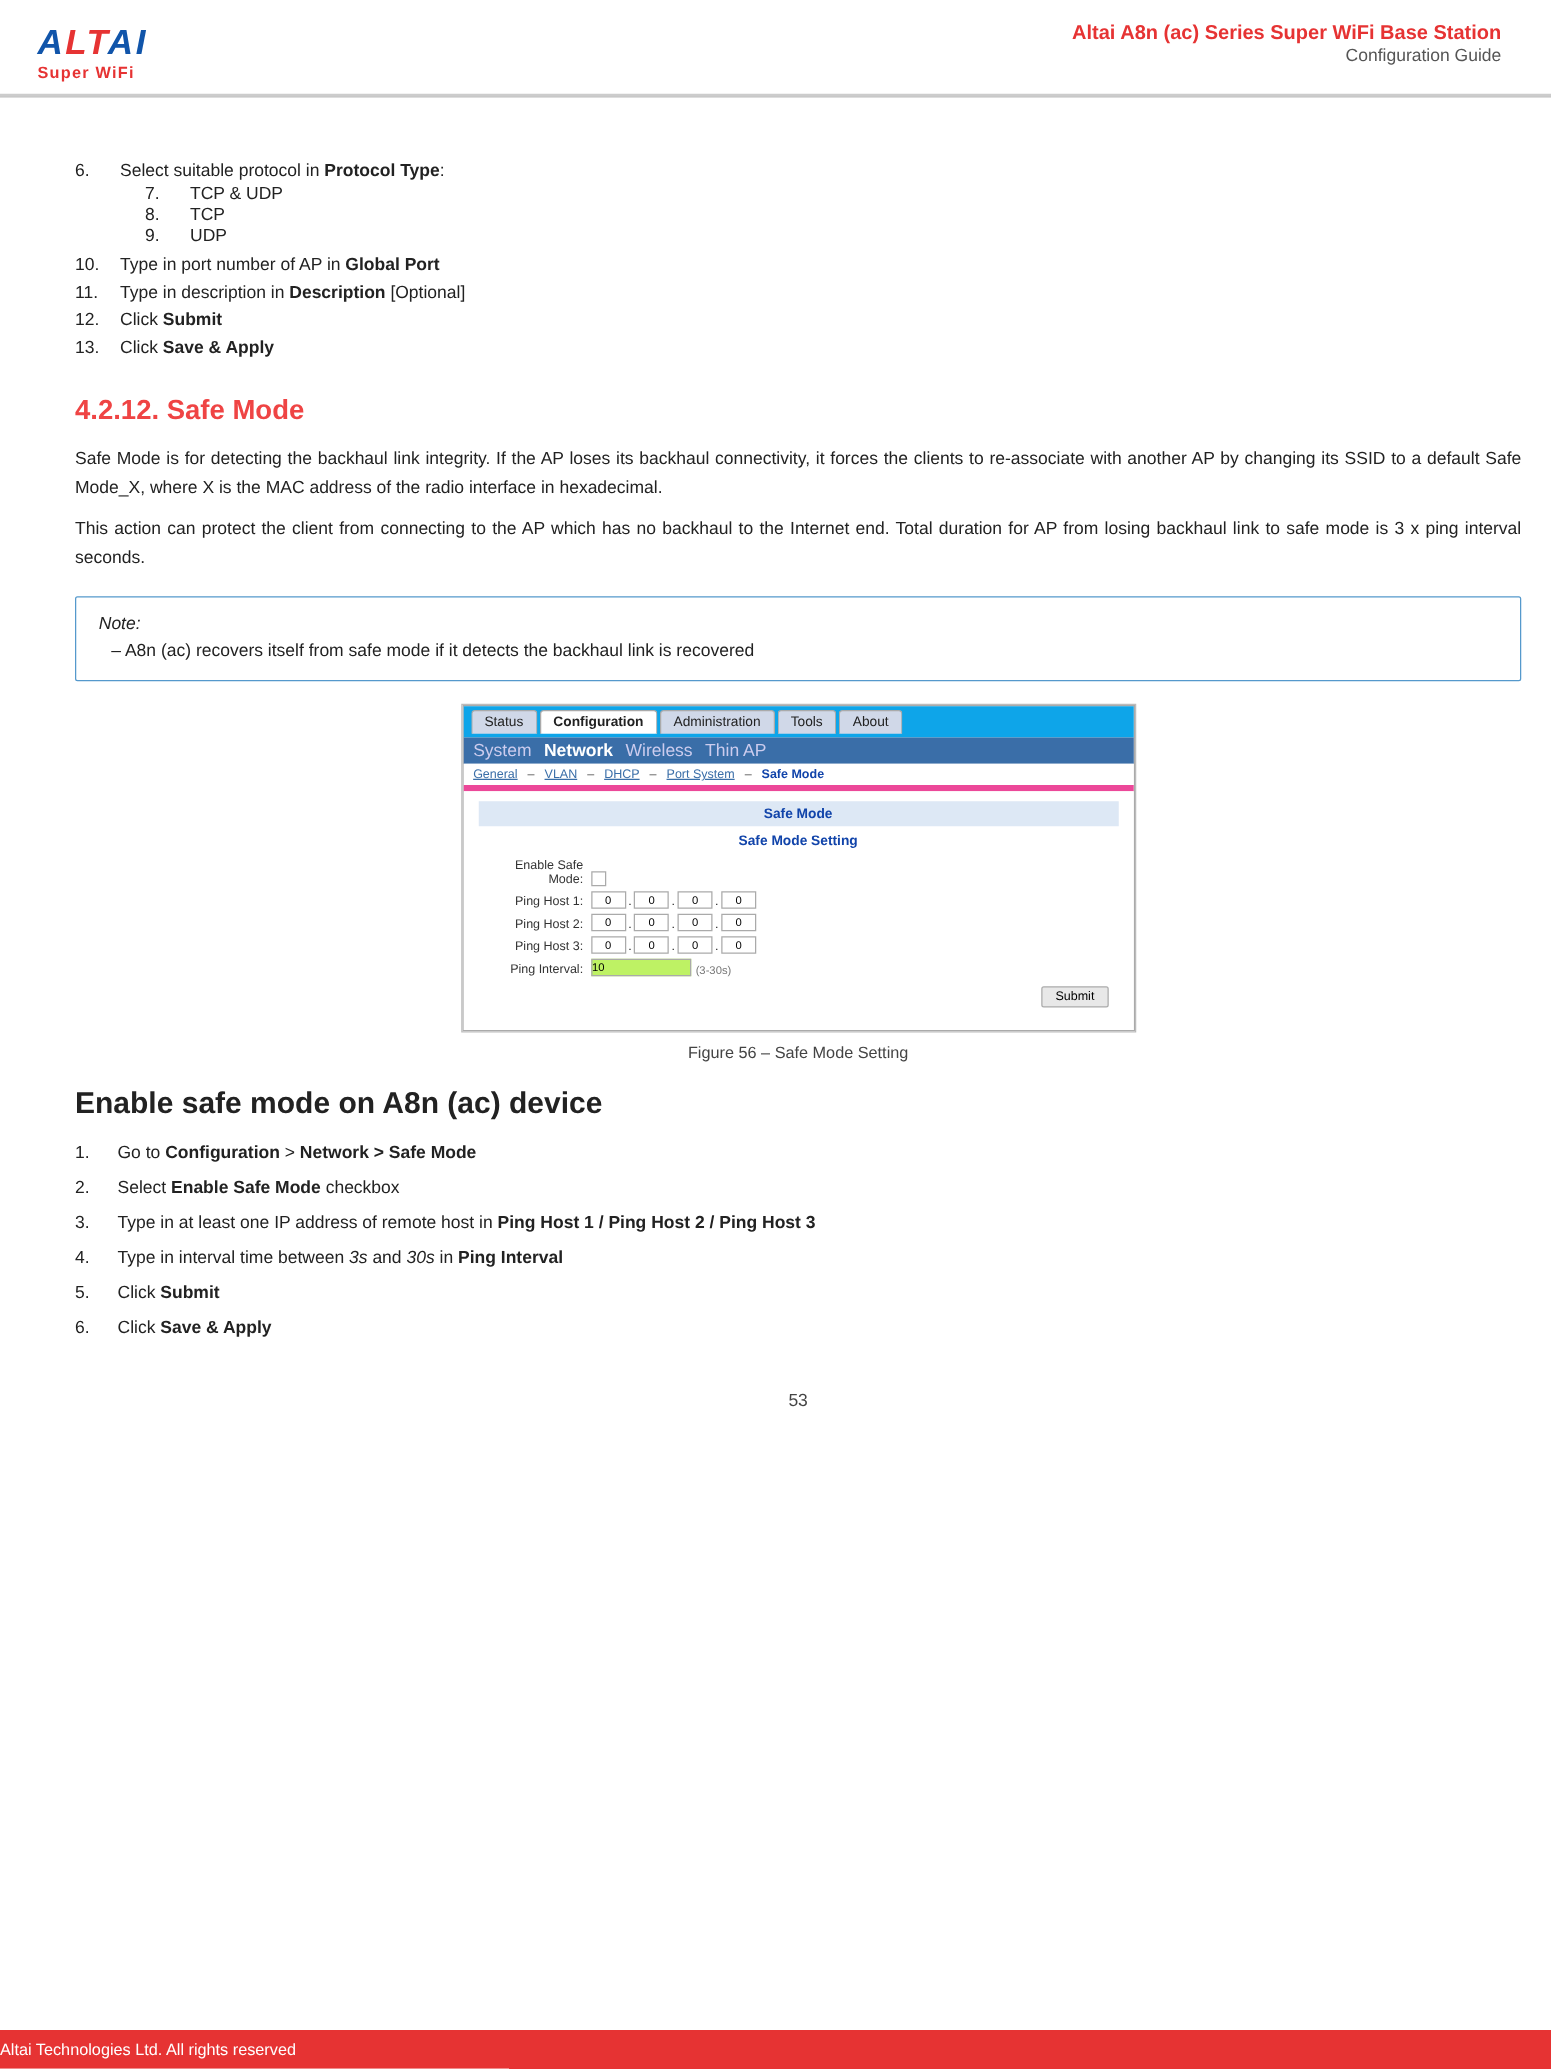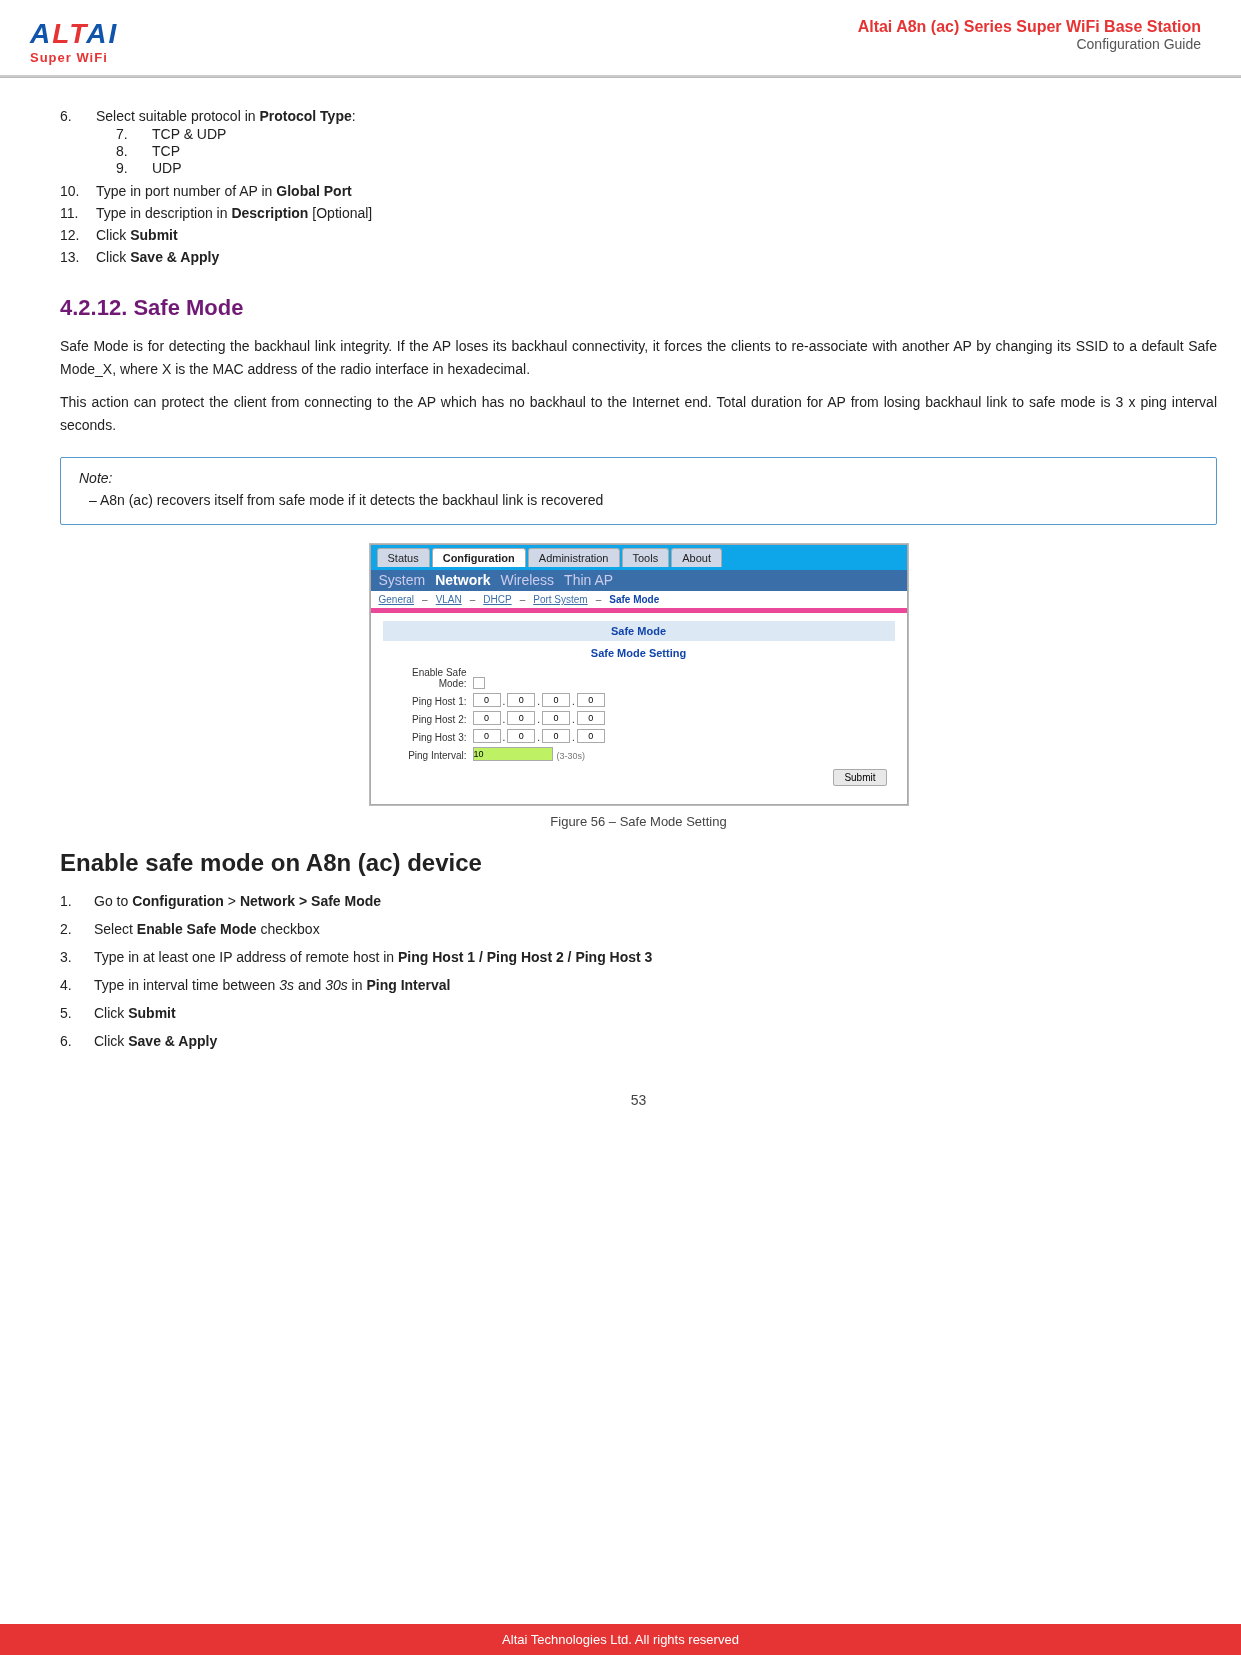--- a/index.html
+++ b/index.html
@@ -50,20 +50,21 @@
       font-weight: bold;
     }
     .header-title-sub {
       color: #555;
       font-size: 14px;
     }
 
     
     .main-content {
       padding: 30px 24px 60px 60px;
+      margin-top: 20px;
     }
 
     
     .numbered-list {
       list-style: none;
       counter-reset: item 5;
       margin-bottom: 30px;
     }
     .numbered-list li {
       counter-increment: item;
@@ -90,21 +91,21 @@
     .sub-list li {
       padding-left: 20px;
       margin-bottom: 1px;
     }
     .bold { font-weight: bold; }
 
     
     .section-heading {
       font-size: 22px;
       font-weight: bold;
-      color: #701a75;
+      color: #ef4444;
       margin-bottom: 14px;
       margin-top: 10px;
     }
 
     
     .body-para {
       font-size: 14px;
       line-height: 1.65;
       margin-bottom: 10px;
       text-align: justify;
@@ -301,21 +302,21 @@
     .steps-list li .step-content { flex: 1; }
 
     
     .page-footer-bar {
       position: absolute;
       bottom: 0;
       left: 0;
       width: 100%;
       background: #e63333;
       color: #fff;
-      text-align: center;
+      text-align: left;
       padding: 8px 0;
       font-size: 13px;
     }
     .page-number-area {
       text-align: center;
       margin-top: 40px;
       margin-bottom: 10px;
       font-size: 14px;
       color: #444;
     }

